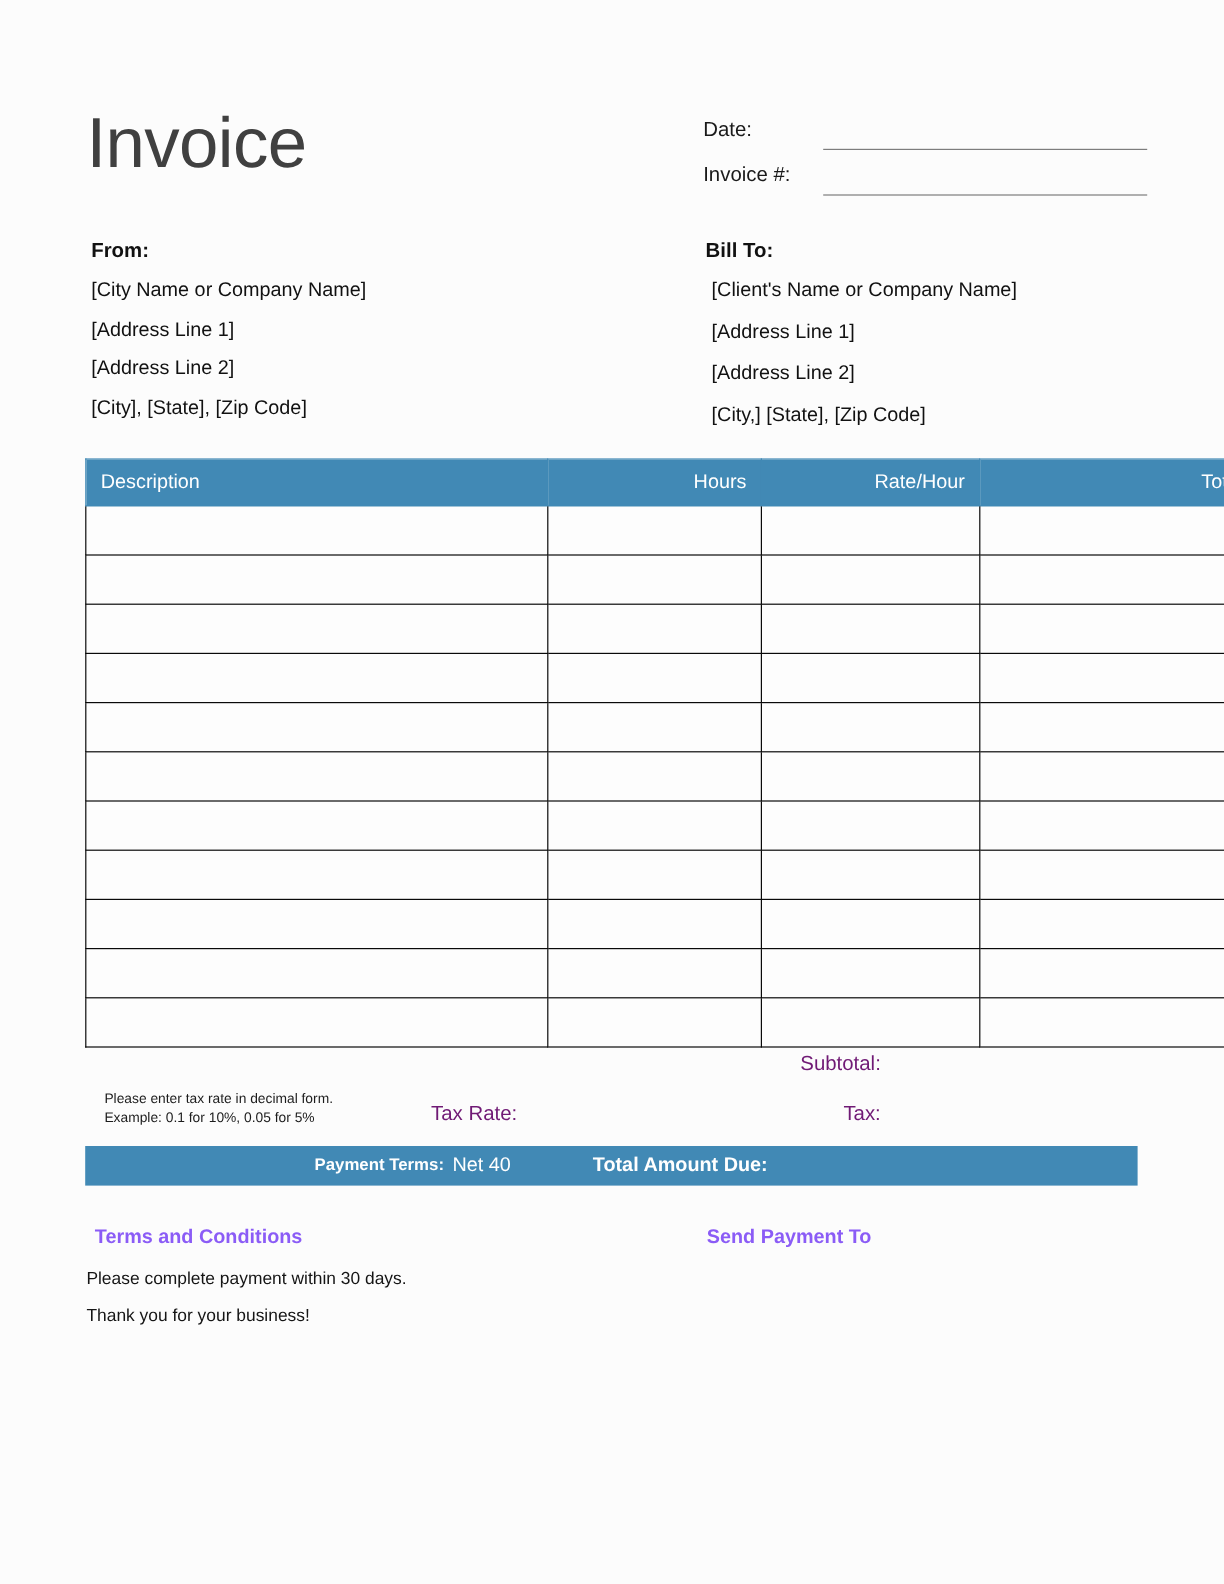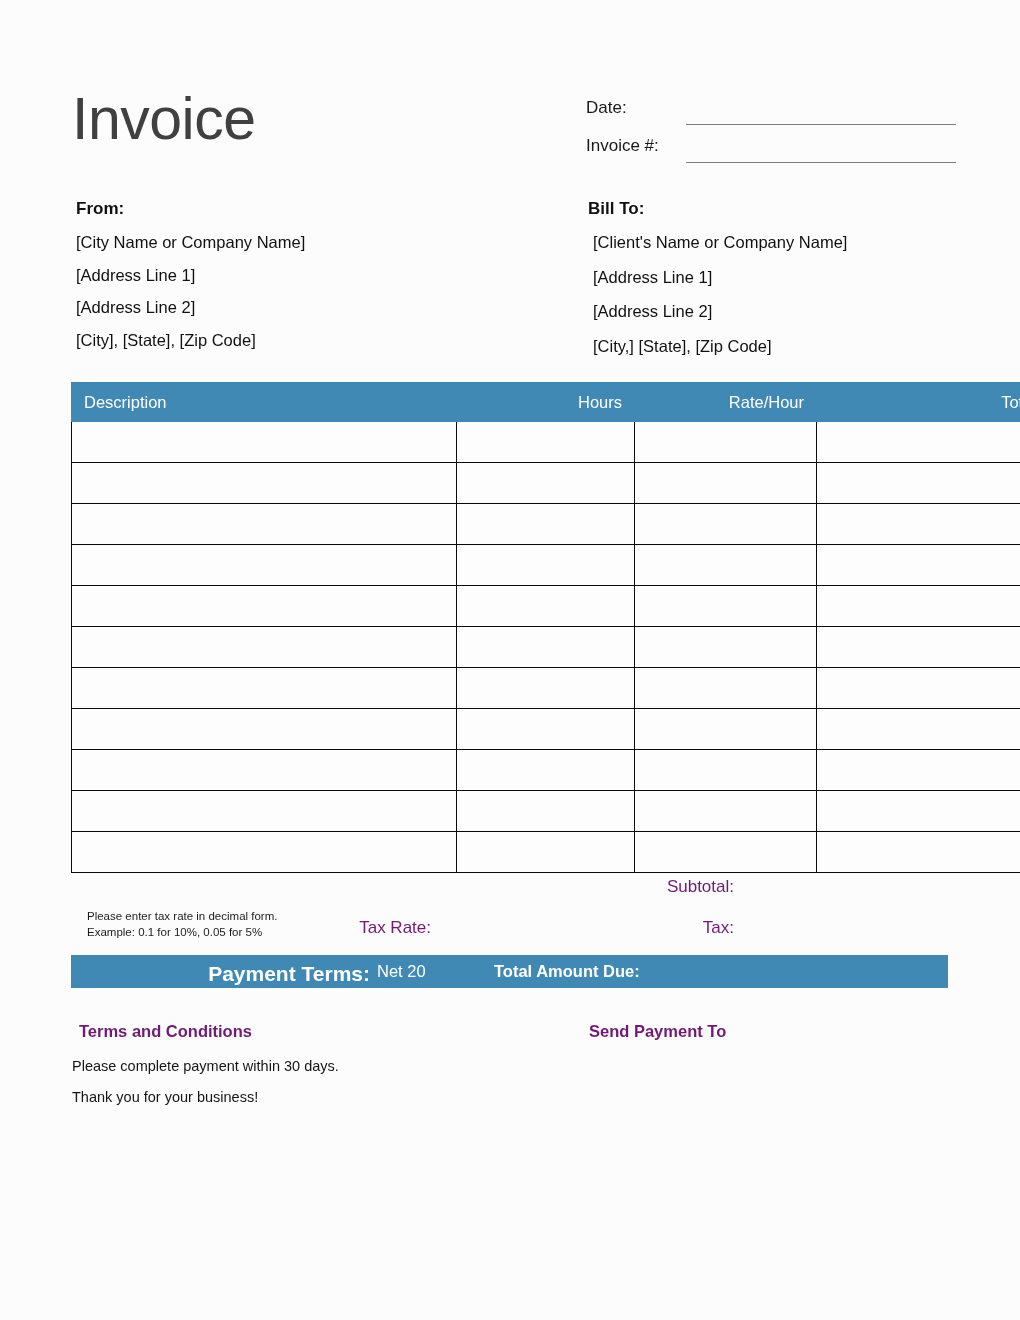--- a/index.html
+++ b/index.html
@@ -151,21 +151,21 @@
     top: 955px;
     width: 877px;
     height: 33px;
     background: #4189b5;
     color: #ffffff;
   }
   .pay-terms-label {
     position: absolute;
     right: 578px;
     top: 7px;
-    font-size: 21px;
+    font-size: 14px;
     font-weight: bold;
     white-space: nowrap;
   }
   .pay-terms-value {
     position: absolute;
     left: 306px;
     top: 7px;
     font-size: 16.5px;
     font-weight: normal;
     white-space: nowrap;
@@ -177,21 +177,21 @@
     font-size: 16.5px;
     font-weight: bold;
     white-space: nowrap;
   }
 
   
   .foot-head {
     position: absolute;
     font-size: 16.5px;
     font-weight: bold;
-    color: #701a75;
+    color: #8b5cf6;
   }
   .head-terms { left: 79px; top: 1022px; }
   .head-send  { left: 589px; top: 1022px; }
 
   .terms-body {
     position: absolute;
     left: 72px;
     top: 1059px;
     font-size: 14.5px;
     color: #151515;
@@ -341,21 +341,21 @@
       <span class="tot-label lbl-tax">Tax:</span>
     </div>
     <div class="tax-note">
       <div>Please enter tax rate in decimal form.</div>
       <div>Example: 0.1 for 10%, 0.05 for 5%</div>
     </div>
   </div>
 
   <div class="pay-banner">
     <span class="pay-terms-label">Payment Terms:</span>
-    <span class="pay-terms-value">Net 20</span>
+    <span class="pay-terms-value">Net 40</span>
     <span class="pay-due-label">Total Amount Due:</span>
   </div>
 
   <div class="foot-head head-terms">Terms and Conditions</div>
   <div class="foot-head head-send">Send Payment To</div>
 
   <div class="terms-body">
     <div>Please complete payment within 30 days.</div>
     <div>Thank you for your business!</div>
   </div>

